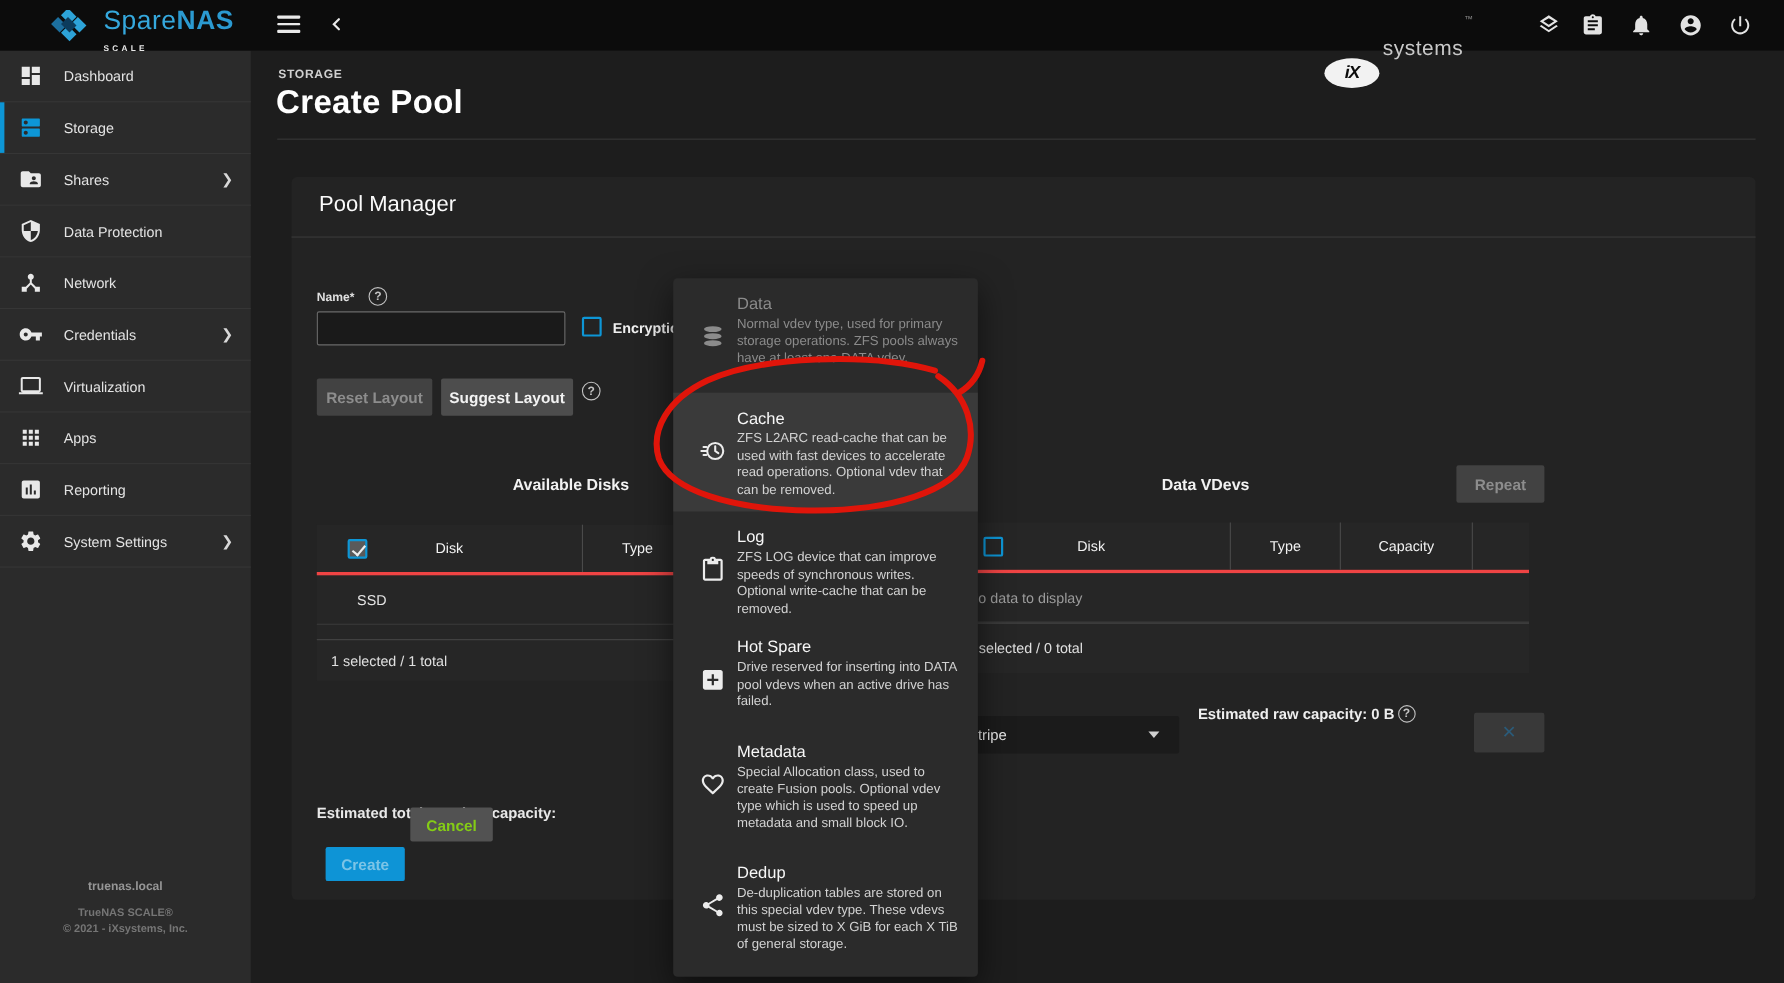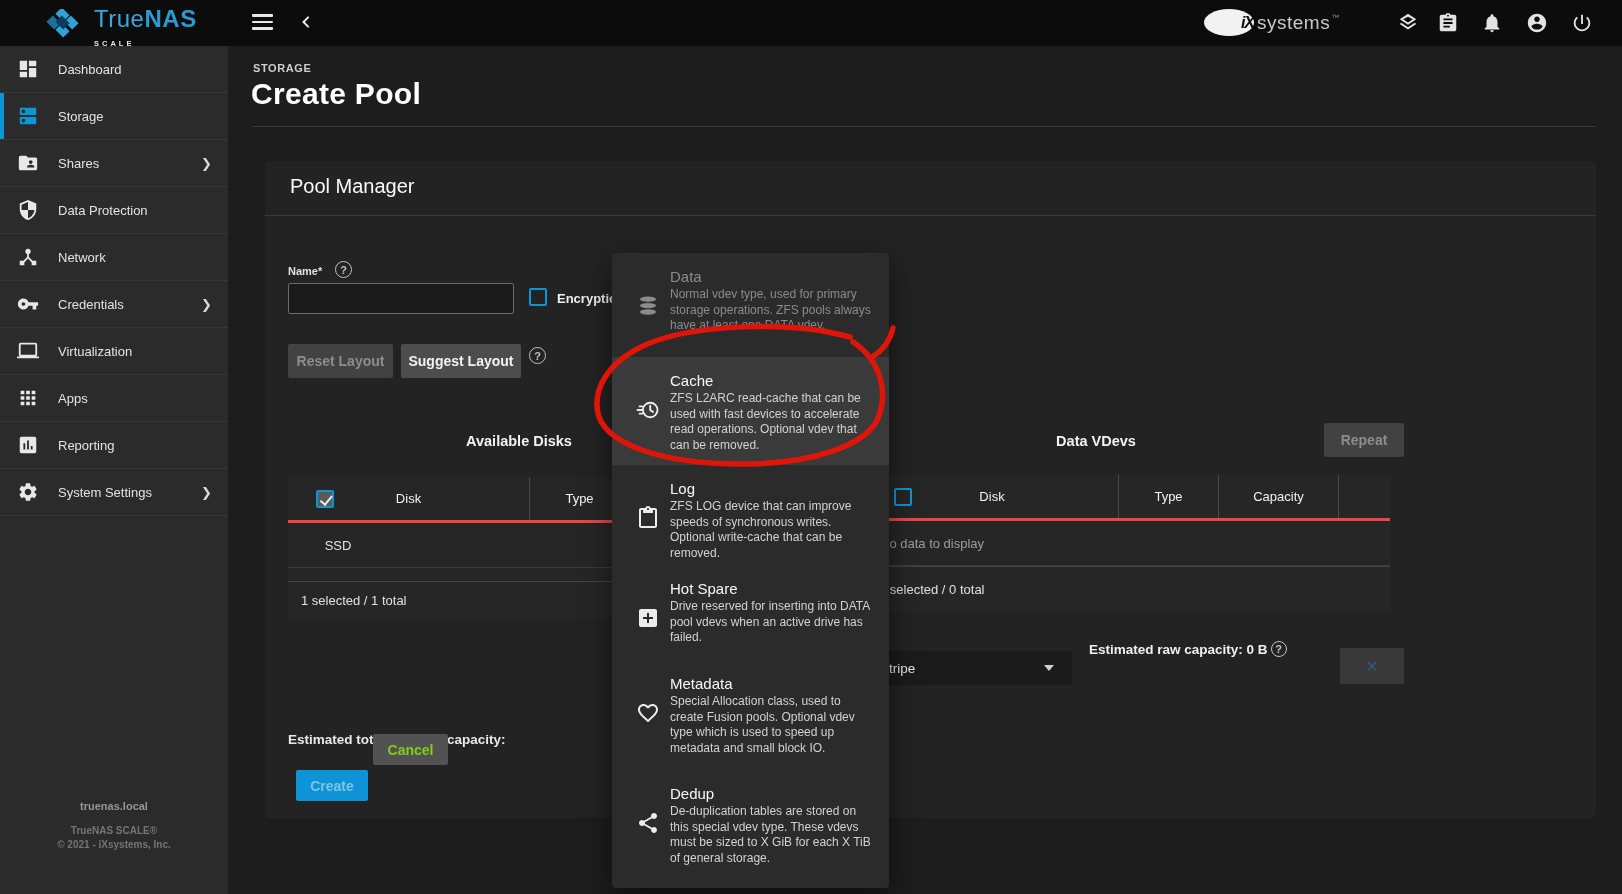--- a/index.html
+++ b/index.html
@@ -17,21 +17,21 @@
   .brand { position:absolute; left:42px; top:7px; display:flex; align-items:flex-start; }
   .brand-mark { margin-top:2px; }
   .brand-text { margin-left:10px; font-size:24px; line-height:24px; letter-spacing:.5px; }
   .brand-true { color:#35a8dd; font-weight:400; }
   .brand-nas { color:#2b9ad1; font-weight:700; }
   .brand-edition { display:block; margin-top:1px; font-size:7.5px; font-weight:700; letter-spacing:3px; color:#e8e8e8; }
   .hamburger { position:absolute; left:252px; top:14px; width:21px; height:16px; display:flex; flex-direction:column; justify-content:space-between; cursor:pointer; }
   .hamburger i { display:block; height:2.6px; background:#e9e9e9; border-radius:1px; }
   .nav-back { position:absolute; left:296px; top:12px; width:20px; height:20px; color:#e9e9e9; cursor:pointer; }
   .ix { position:absolute; left:1204px; top:9px; display:flex; align-items:center; }
-  .ix-oval { width:50px; height:27px; background:#f2f2f2; border-radius:50%; display:flex; align-items:center; justify-content:flex-end; font-weight:700; font-style:italic; font-size:16px; color:#0c0c0c; letter-spacing:-1px; }
+  .ix-oval { width:50px; height:27px; background:#f2f2f2; border-radius:50%; display:flex; align-items:center; justify-content:center; font-weight:700; font-style:italic; font-size:16px; color:#0c0c0c; letter-spacing:-1px;margin-top:44px; }
   .ix-word { margin-left:3px; font-size:19px; color:#c9c9c9; letter-spacing:.5px; }
   .ix-tm { font-size:8px; color:#8a8a8a; margin-left:1px; align-self:flex-start; margin-top:4px; }
   .tb-icon { position:absolute; top:12px; width:22px; height:22px; color:#e3e3e3; cursor:pointer; }
 
   
   .sidebar { position:absolute; left:0; top:46px; width:228px; height:848px; background:#2b2b2b; z-index:5; }
   .side-item { position:relative; height:47px; display:flex; align-items:center; border-bottom:1px solid #363636; cursor:pointer; }
   .side-icon { position:absolute; left:17px; width:22px; height:22px; color:#e8e8e8; }
   .side-label { position:absolute; left:58px; font-size:13px; color:#e3e3e3; }
   .side-chevron { position:absolute; right:16px; font-size:13px; color:#d8d8d8; }
@@ -124,21 +124,21 @@
       <svg class="brand-mark" width="42" height="32" viewBox="0 0 42 32">
         <g>
           <rect x="15" y="1" width="11" height="9" fill="#2da3d8" transform="rotate(45 20.5 5.5)"></rect>
           <rect x="6" y="9" width="11" height="9" fill="#1c6f9e" transform="rotate(45 11.5 13.5)"></rect>
           <rect x="24" y="9" width="11" height="9" fill="#2da3d8" transform="rotate(45 29.5 13.5)"></rect>
           <rect x="15" y="17" width="11" height="9" fill="#2da3d8" transform="rotate(45 20.5 21.5)"></rect>
           <rect x="15" y="9" width="11" height="9" fill="#0c3c5c" transform="rotate(45 20.5 13.5)"></rect>
         </g>
       </svg>
       <div class="brand-text">
-        <span class="brand-true">True</span><span class="brand-nas">NAS</span>
+        <span class="brand-true">Spare</span><span class="brand-nas">NAS</span>
         <span class="brand-edition">SCALE</span>
       </div>
     </div>
 
     <div class="hamburger">
         <i></i>
         <i></i>
         <i></i>
       </div>
     <div class="nav-back">

